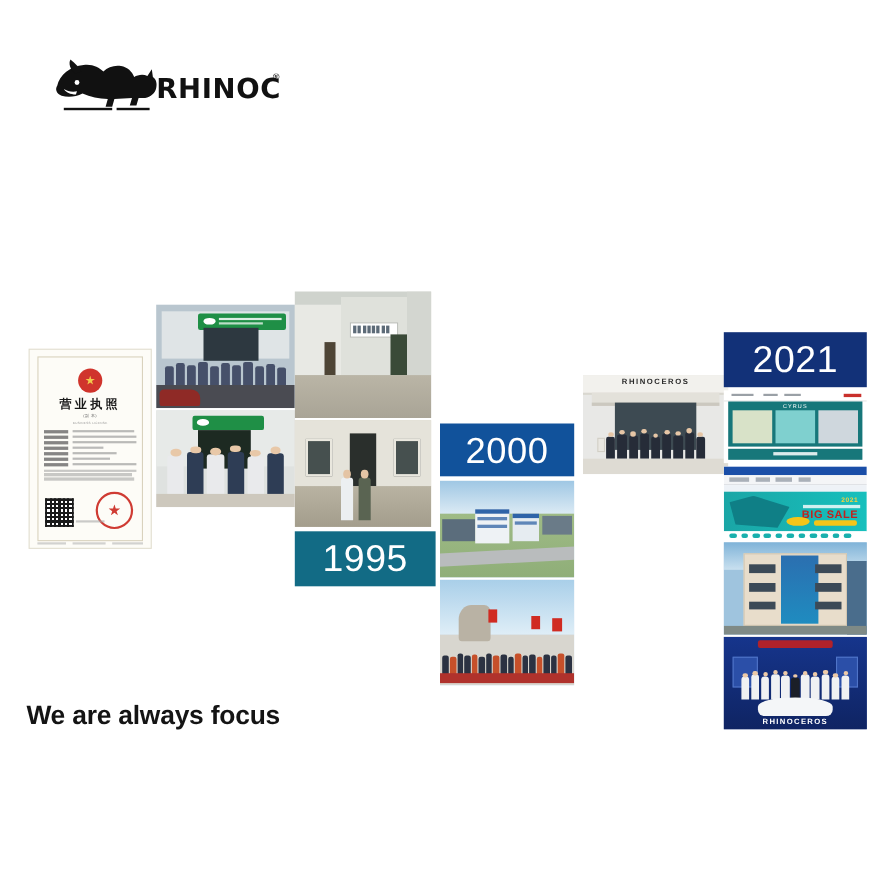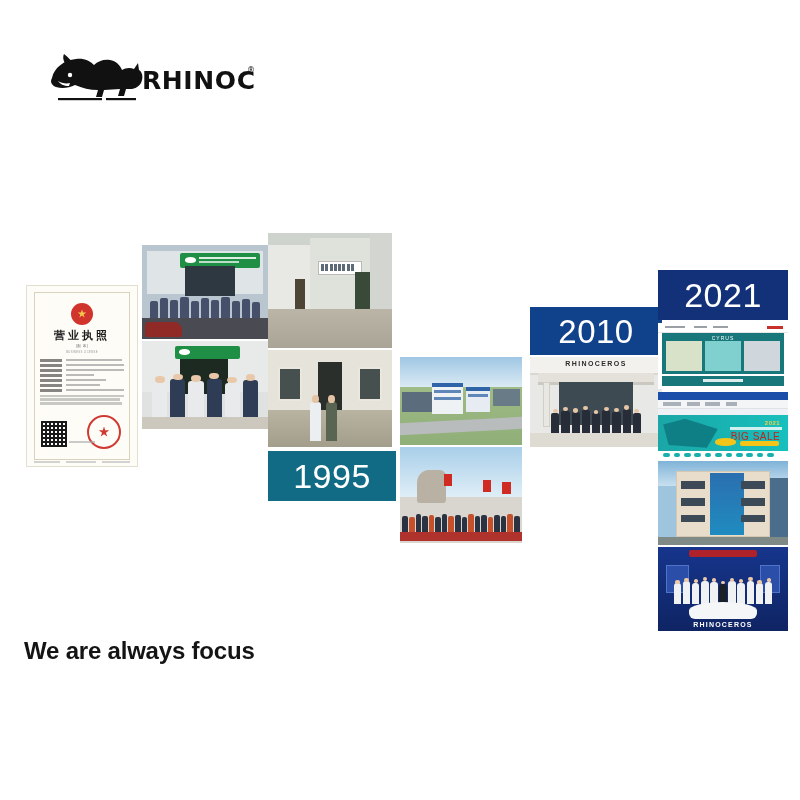--- a/index.html
+++ b/index.html
@@ -19,21 +19,21 @@
     position:absolute;left:122px;top:127px;
     font-size:38px;letter-spacing:-0.5px;color:#111111;
     white-space:nowrap;
   }
   .headline .num{color:#e11c22;font-size:42px;font-weight:400;}
   .headline .plus{color:#e11c22;font-size:24px;font-weight:700;vertical-align:super;position:relative;top:-4px;left:-1px;}
   .headline .rest{color:#151515;font-size:38px;}
 
   
   .timeline{position:absolute;left:0;top:225px;width:800px;height:400px;}
-  .col{position:absolute;}
+  .col{position:absolute;margin-top:32px;}
 
   .yearbox{
     color:#ffffff;display:flex;align-items:center;justify-content:center;
     font-weight:400;letter-spacing:0.5px;line-height:1;
   }
 
   .photo{position:relative;overflow:hidden;background:#cfd6dc;}
 
   
   .lic{
@@ -195,21 +195,21 @@
   
   .sale{background:#ffffff;}
   .sale .top{position:absolute;left:0;right:0;top:0;height:12%;background:#1a4ea8;}
   .sale .nav{position:absolute;left:0;right:0;top:12%;height:13%;background:#f4f5f7;border-bottom:1px solid #e0e2e6;}
   .sale .nav i{position:absolute;top:30%;height:36%;background:#aab0b8;}
   .sale .promo{position:absolute;left:0;right:0;top:25%;height:10%;background:#eef2f7;}
   .sale .hero{position:absolute;left:0;right:0;top:35%;bottom:10%;background:linear-gradient(90deg,#1aa6a6,#17c0bd);overflow:hidden;}
   .sale .hero .tools{position:absolute;left:4%;top:10%;bottom:10%;width:42%;background:#0f7f86;clip-path:polygon(0 20%,40% 0,100% 35%,80% 100%,10% 90%);}
   .sale .yr{position:absolute;right:6%;top:14%;font-size:6px;font-weight:700;color:#f4d03f;letter-spacing:.5px;}
   .sale .sub{position:absolute;right:5%;top:32%;width:40%;height:3px;background:rgba(255,255,255,.8);}
-  .sale .big{position:absolute;right:6%;top:44%;font-size:10px;font-weight:400;color:#c0231e;letter-spacing:.5px;}
+  .sale .big{position:absolute;right:6%;top:44%;font-size:10px;font-weight:700;color:#c0231e;letter-spacing:.5px;}
   .sale .btn{position:absolute;right:7%;bottom:14%;width:30%;height:16%;background:#f4c518;border-radius:2px;}
   .sale .price{position:absolute;left:44%;bottom:16%;width:16%;height:20%;background:#f4c518;border-radius:50%;}
   .sale .strip{position:absolute;left:0;right:0;bottom:0;height:10%;background:#fff;}
   .sale .strip i{position:absolute;bottom:18%;height:64%;width:5%;background:#18b0ad;border-radius:2px;}
 
   
   .mur{background:#9fc4de;}
   .mur .sky3{position:absolute;left:0;right:0;top:0;height:30%;background:linear-gradient(#7fb3d8,#c9e0ef);}
   .mur .bld{position:absolute;left:14%;right:14%;top:12%;bottom:10%;background:#e8ddcb;border:1px solid #d4c8b2;}
   .mur .art{position:absolute;left:40%;width:26%;top:14%;bottom:12%;background:linear-gradient(#2b6fb0,#1f8cc0);}
@@ -388,20 +388,21 @@
         <div class="win" style="right:8%"></div>
         <div class="door"></div>
         <div class="grd"></div>
         <div class="p l"></div>
         <div class="p r"></div>
       </div>
       <div class="yearbox" style="width:128px;height:50px;font-size:34px;background:#126b85;margin-top:4px;">1995</div>
     </div>
 
     <div class="col" style="left:400px;top:128px;width:122px;">
+      <div class="yearbox" style="width:122px;height:48px;font-size:33px;background:#11529b;">2000</div>
       <div class="photo aer" style="width:122px;height:88px;margin-top:4px;">
         <div class="sky2"></div>
           <div class="grn"></div>
         <div class="roof"></div>
           <div class="roof2"></div>
         <div class="m1"></div>
           <div class="m2"></div>
         <div class="win" style="left:28%;width:22%;top:38%"></div>
         <div class="win" style="left:28%;width:22%;top:45%"></div>
         <div class="win" style="left:56%;width:16%;top:42%"></div>
@@ -432,21 +433,20 @@
             <i style="height:76%"></i>
           <i style="height:74%"></i>
             <i class="o" style="height:80%"></i>
             <i style="height:72%"></i>
         </div>
         <div class="carpet"></div>
       </div>
     </div>
 
     <div class="col" style="left:530px;top:82px;width:132px;">
-      <div class="yearbox" style="width:132px;height:48px;font-size:33px;background:#10428c;">2010</div>
       <div class="photo ent" style="width:132px;height:90px;margin-top:2px;">
         <div class="top"></div>
         <div class="brand">RHINOCEROS</div>
         <div class="canopy"></div>
         <div class="col2"></div>
         <div class="ent-col col" style="left:10%"></div>
         <div class="glass"></div>
         <div class="row">
           <i style="height:74%"></i>
             <i style="height:80%"></i>

